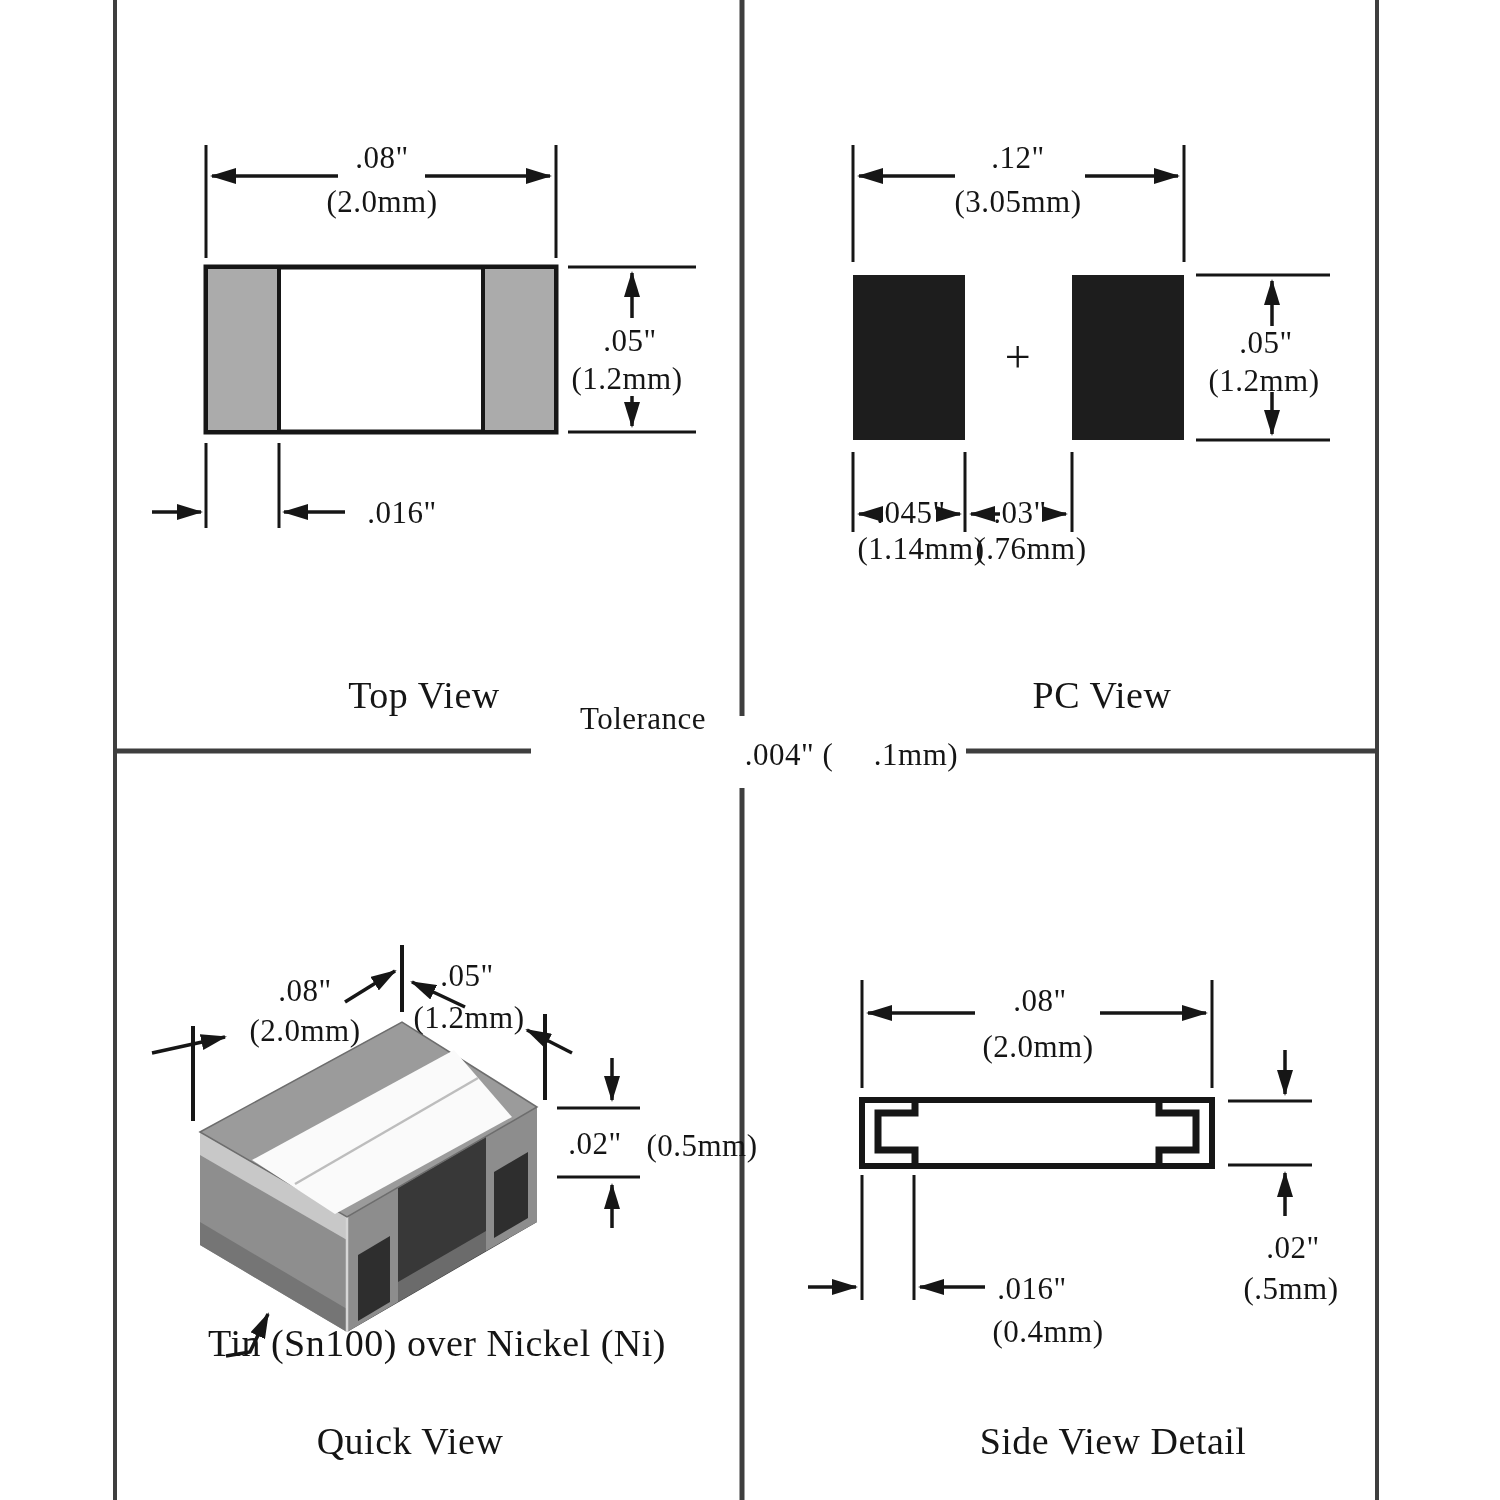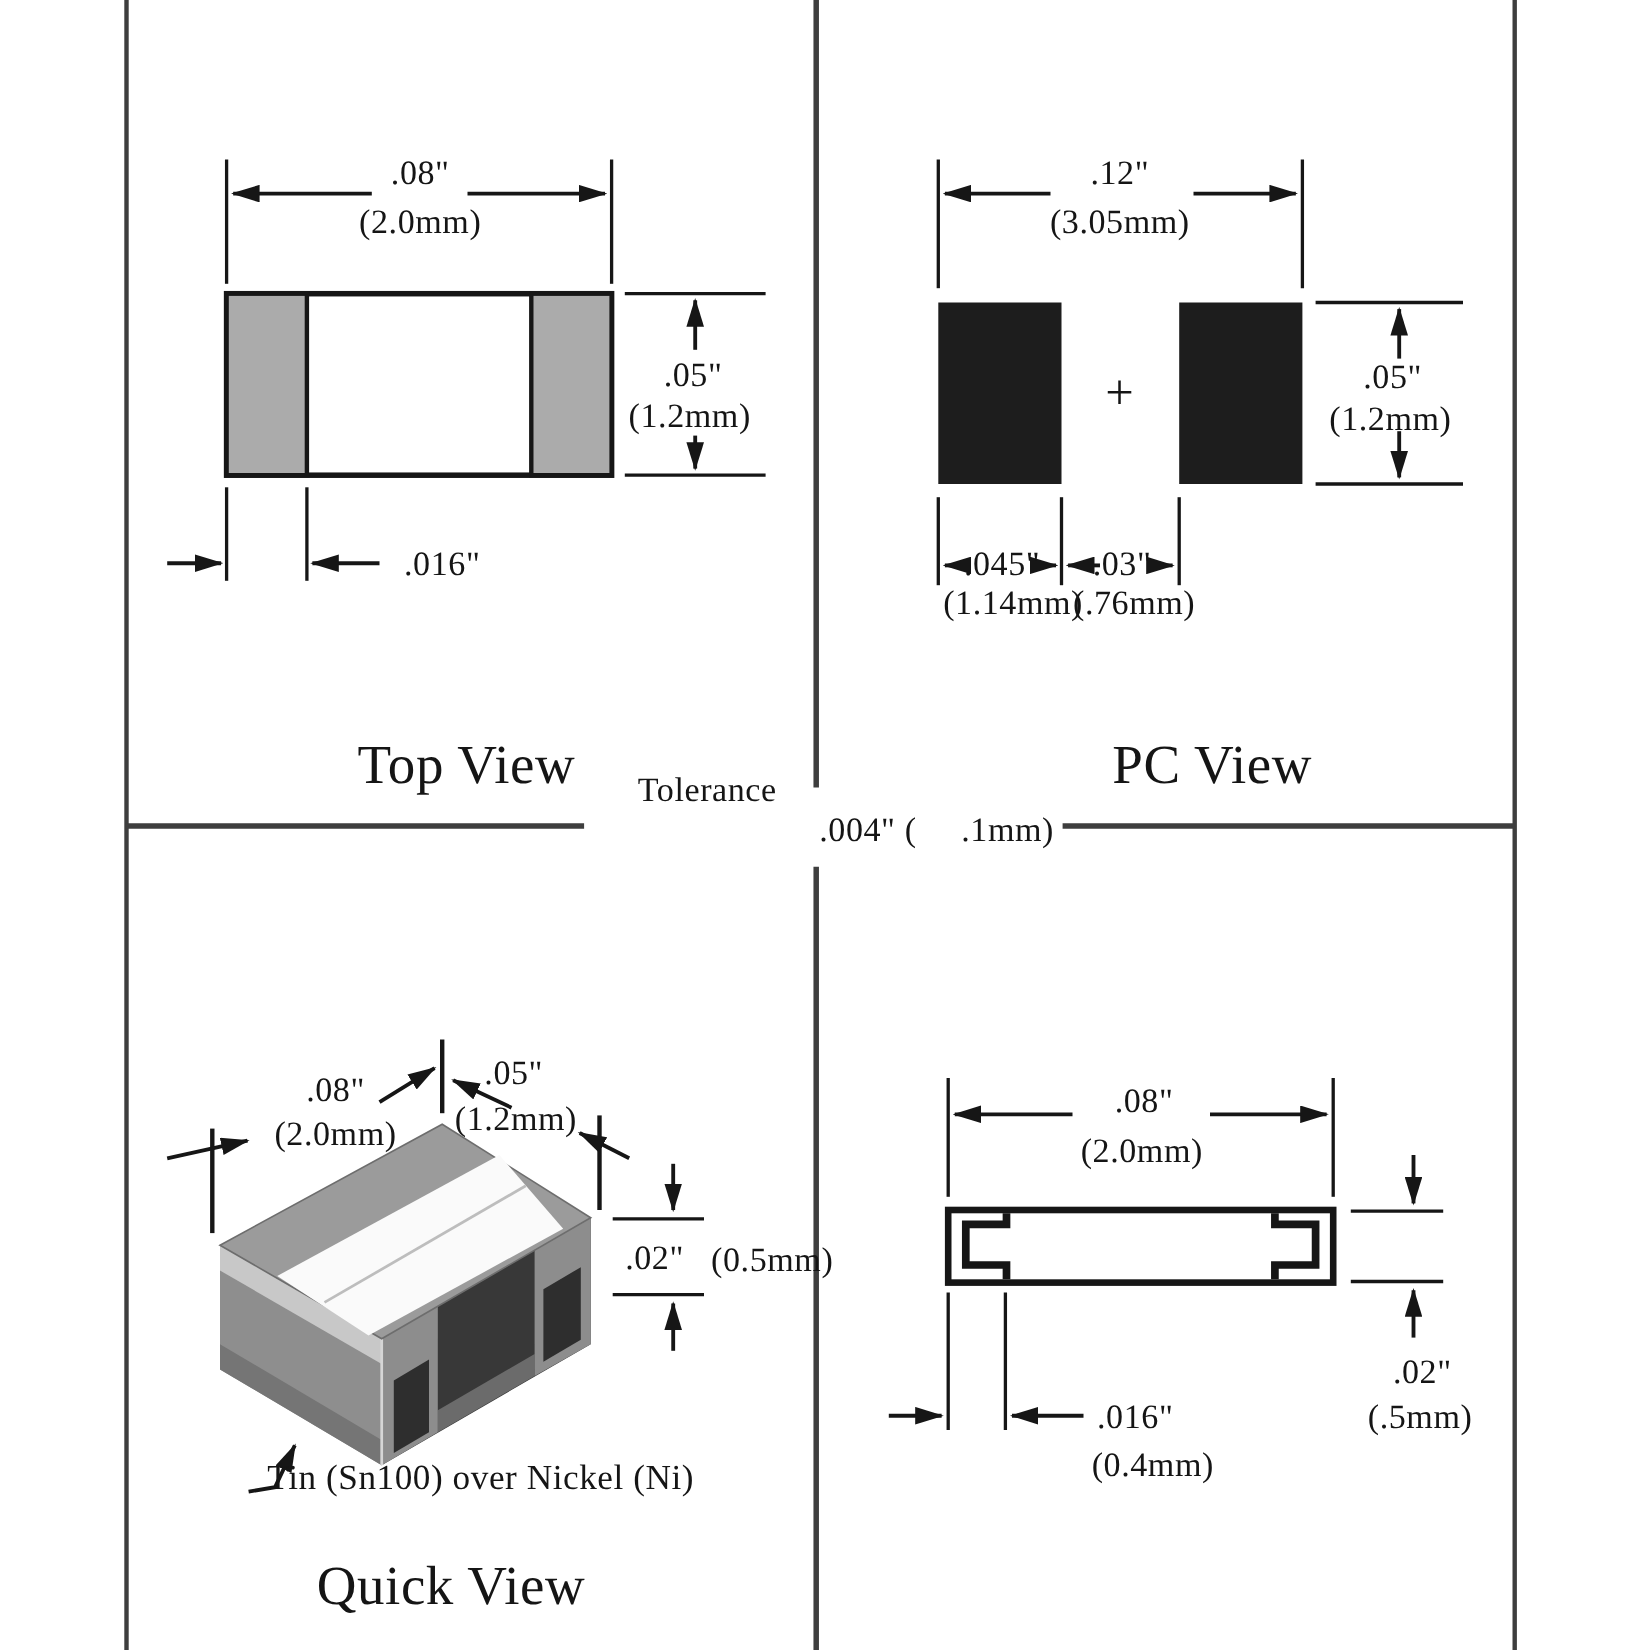--- a/index.html
+++ b/index.html
@@ -14,23 +14,23 @@
   .sheet svg{position:absolute;left:0;top:0;}
   .lbl{
     position:absolute;
     transform:translate(-50%,-50%);
     font-size:31px;
     line-height:1;
     white-space:nowrap;
     color:#151515;
     letter-spacing:0.5px;
   }
-  .lbl-title{font-size:50px;}
+  .lbl-title{font-size:38px;}
   .lbl-plus{font-size:46px;}
-  .lbl-plating{font-size:32px;}
+  .lbl-plating{font-size:38px;}
 </style>
 </head>
 <body>
 
 <div class="sheet">
 
   <svg width="1500" height="1500" viewBox="0 0 1500 1500">
     <defs>
       <marker id="ah" viewBox="0 0 26 16" markerWidth="26" markerHeight="16" refX="24" refY="8" orient="auto" markerUnits="userSpaceOnUse">
         <path d="M0,0 L26,8 L0,16 Z" fill="#161616"></path>
@@ -182,14 +182,15 @@
   <span class="lbl" style="left:702px;top:1145px">(0.5mm)</span>
   <span class="lbl lbl-plating" style="left:437px;top:1343px">Tin (Sn100) over Nickel (Ni)</span>
   <span class="lbl lbl-title" style="left:410px;top:1441px">Quick View</span>
 
   <span class="lbl" style="left:1040px;top:1000px">.08"</span>
   <span class="lbl" style="left:1038px;top:1046px">(2.0mm)</span>
   <span class="lbl" style="left:1293px;top:1247px">.02"</span>
   <span class="lbl" style="left:1291px;top:1288px">(.5mm)</span>
   <span class="lbl" style="left:1032px;top:1288px">.016"</span>
   <span class="lbl" style="left:1048px;top:1331px">(0.4mm)</span>
+  <span class="lbl lbl-title" style="left:1113px;top:1441px">Side View Detail</span>
 
 </div>
 
 </body></html>

